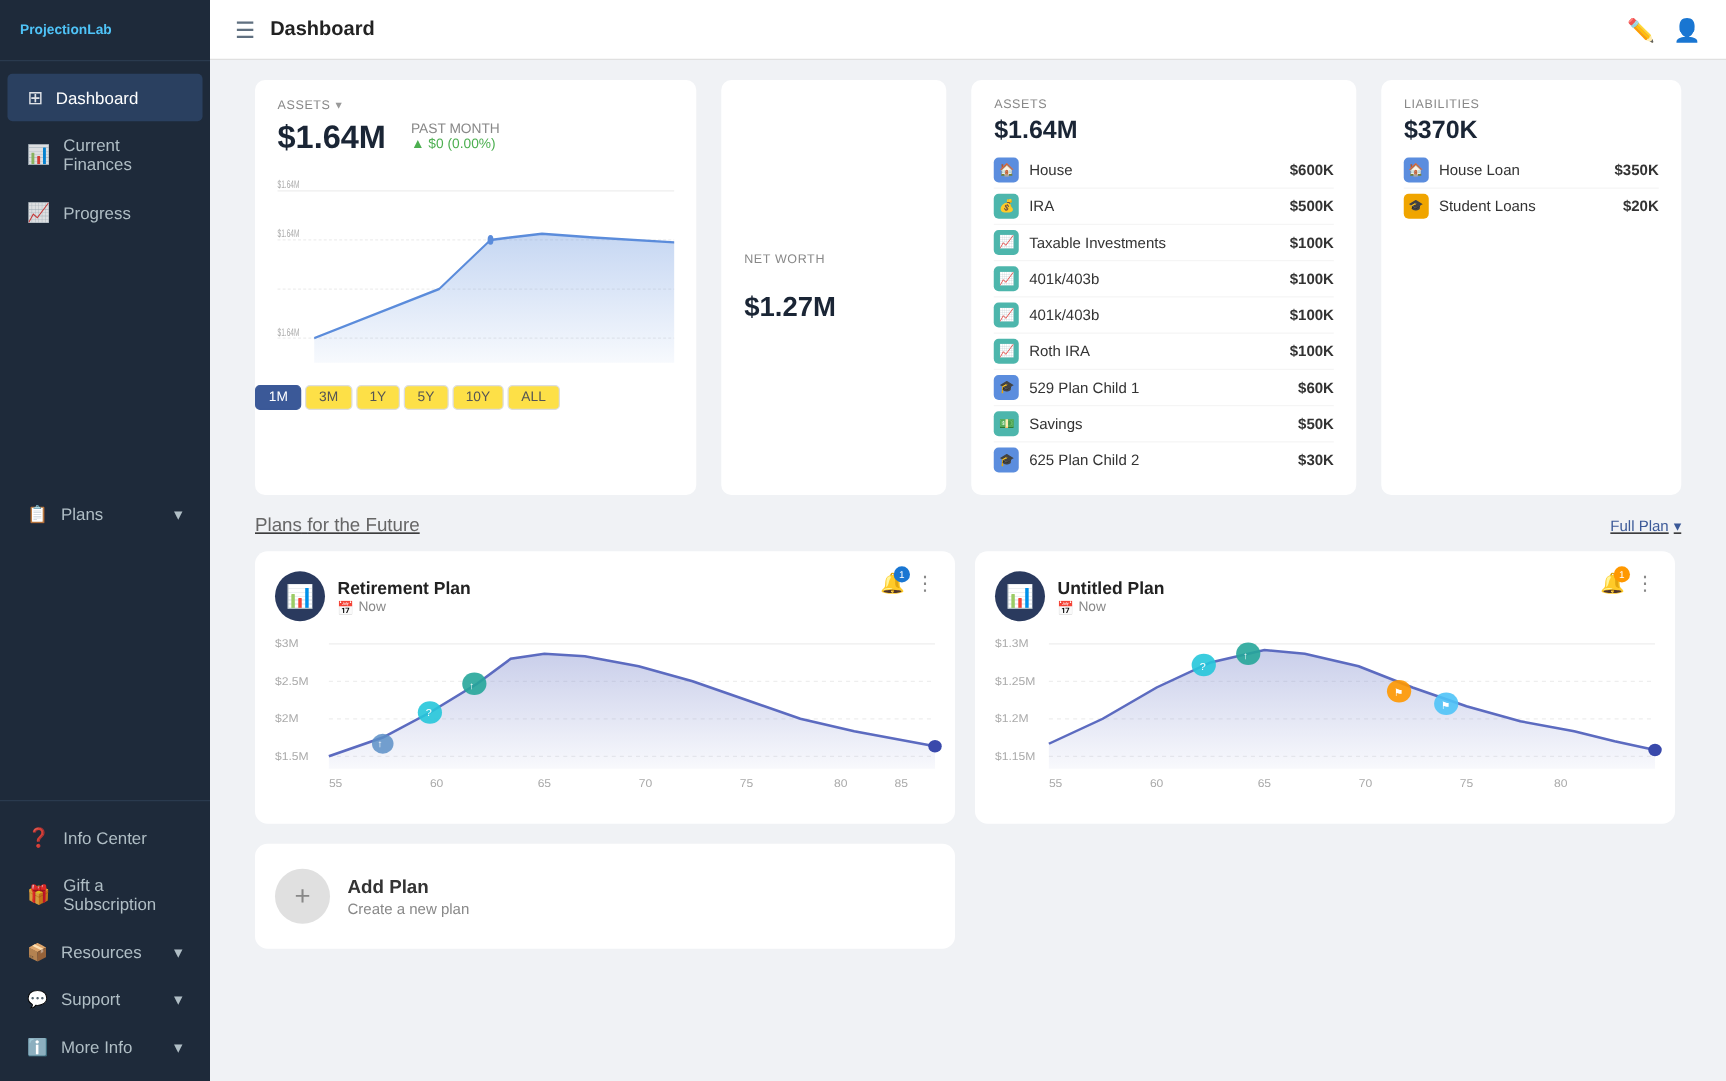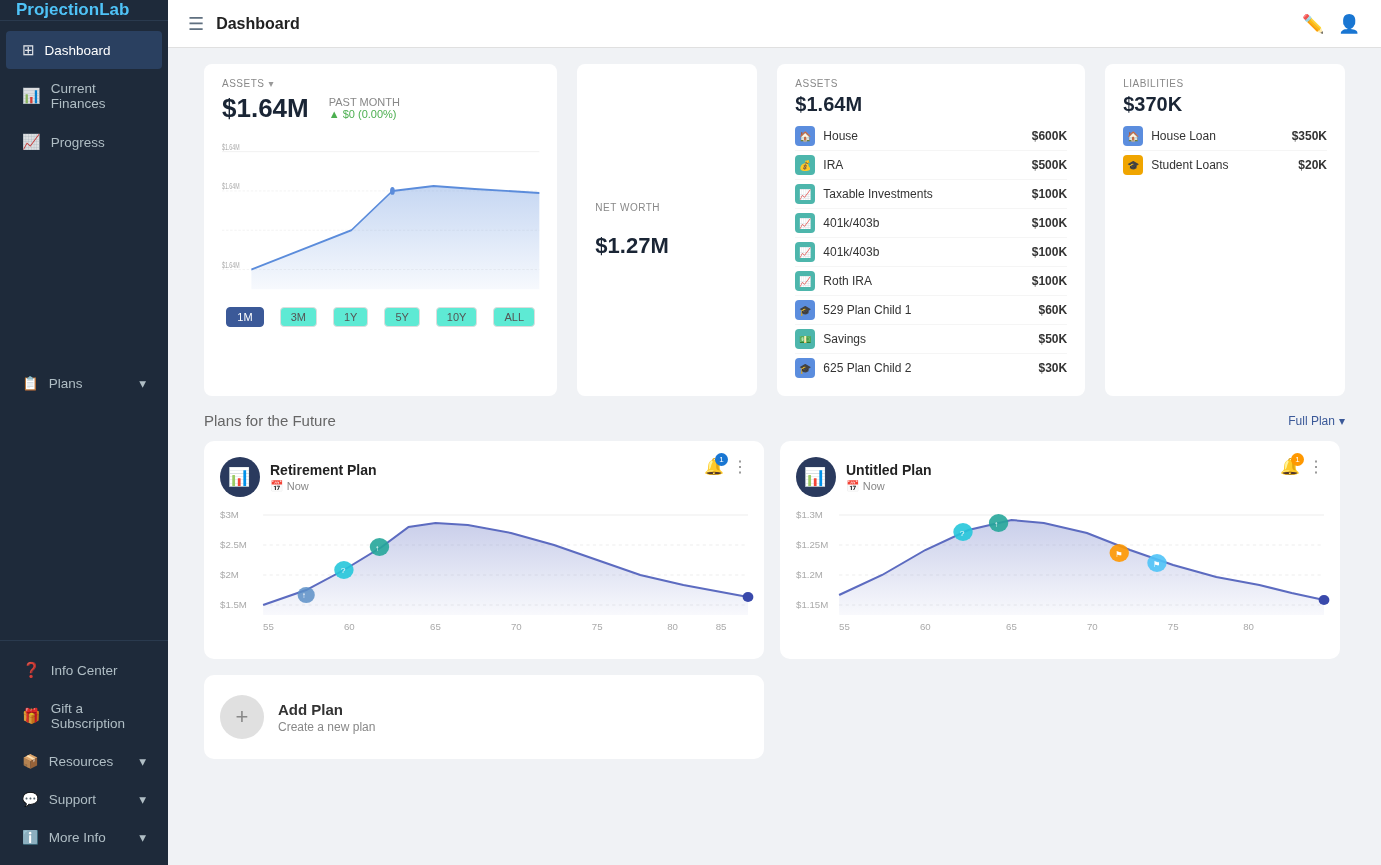--- a/index.html
+++ b/index.html
@@ -10,22 +10,22 @@
       width: 168px;
       min-width: 168px;
       background: #1e2a3a;
       color: #fff;
       display: flex;
       flex-direction: column;
       height: 865px;
       overflow: hidden;
     }
     .sidebar-logo {
-      padding: 0 16px;
-      font-size: 17px;
+      padding: 18px 16px;
+      font-size: 11px;
       font-weight: 700;
       color: #fff;
       border-bottom: 1px solid #2a3a4e;
     }
     .sidebar-logo span { color: #4fc3f7; }
     .sidebar-nav { flex: 1; padding: 8px 0; }
     .sidebar-item {
       display: flex; align-items: center; gap: 10px;
       padding: 10px 16px;
       cursor: pointer;
@@ -85,25 +85,25 @@
     .stat-label {
       font-size: 10px; color: #888; text-transform: uppercase;
       letter-spacing: 0.5px; margin-bottom: 4px;
       display: flex; align-items: center; gap: 4px;
     }
     .stat-value { font-size: 26px; font-weight: 700; color: #1a2535; }
     .chart-area {
       width: 100%; height: 160px; position: relative; margin-bottom: 8px;
     }
     .time-buttons {
-      display: flex; gap: 16px; margin-top: 6px; justify-content: center;
+      display: flex; gap: 3px; margin-top: 6px; 
     }
     .time-btn {
       padding: 3px 10px; border-radius: 4px; border: 1px solid #ddd;
-      background: #5eead4; font-size: 11px; cursor: pointer; color: #555;
+      background: #fde047; font-size: 11px; cursor: pointer; color: #555;
     }
     .time-btn.active {
       background: #3b5998; color: #fff; border-color: #3b5998;
     }
     .asset-row {
       display: flex; align-items: center; justify-content: space-between;
       padding: 4px 0; font-size: 12px; color: #333;
       border-bottom: 1px solid #f5f5f5;
     }
     .asset-row:last-child { border-bottom: none; }
@@ -113,20 +113,21 @@
       display: flex; align-items: center; justify-content: center;
       font-size: 10px; color: #fff;
     }
     .asset-value { font-weight: 700; color: #333; }
 
     
     .plans-section { margin-top: 4px; }
     .plans-header {
       display: flex; align-items: center; justify-content: space-between;
       margin-bottom: 12px;
+      text-decoration: underline;
     }
     .plans-title { font-size: 15px; font-weight: 600; color: #222; }
     .plans-title span { font-weight: 400; color: #666; }
     .full-plan-btn {
       display: flex; align-items: center; gap: 4px;
       font-size: 12px; color: #3b5998; cursor: pointer; font-weight: 500;
     }
 
     .plans-grid { display: flex; gap: 16px; flex-wrap: wrap; margin-bottom: 16px; }
     .plan-card {

